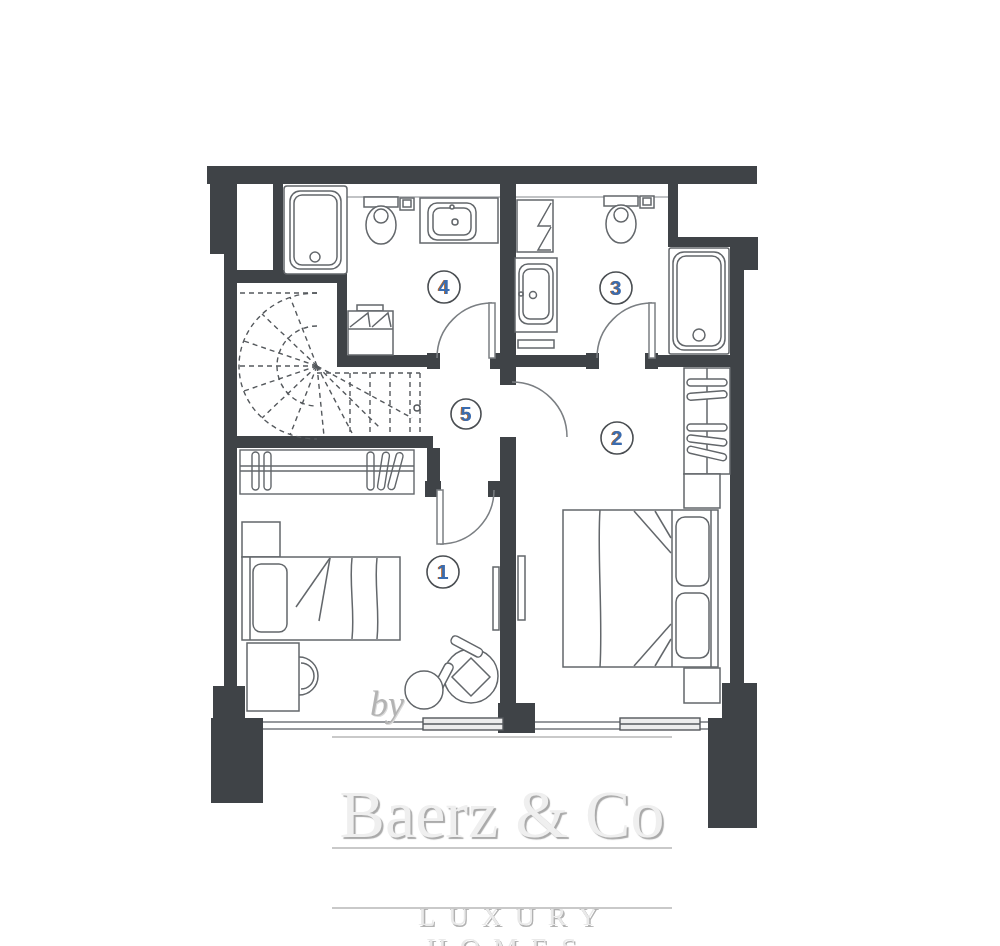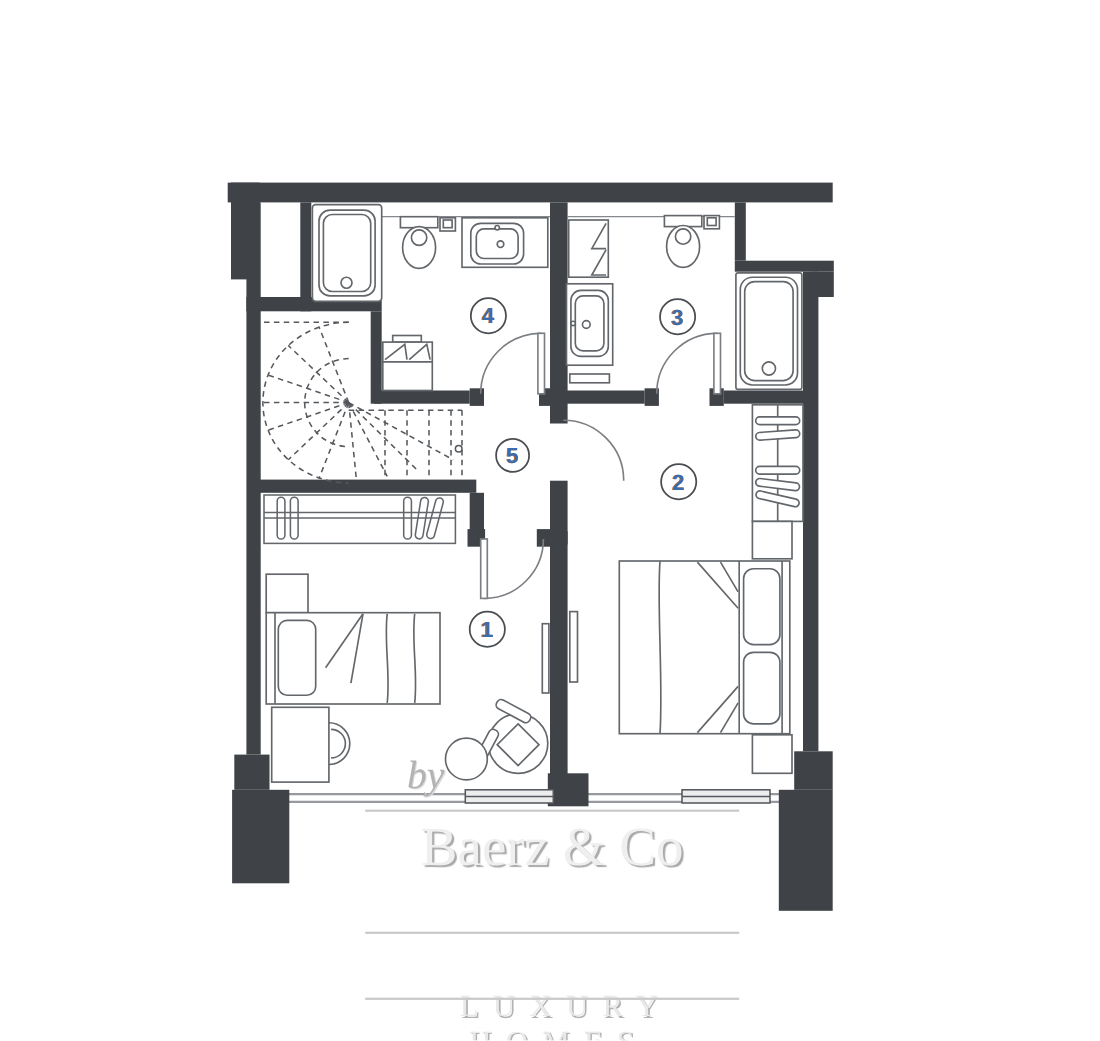--- a/index.html
+++ b/index.html
@@ -3,21 +3,21 @@
 <meta charset="utf-8">
 <style>
   html,body{margin:0;padding:0;background:#ffffff;}
   #stage{position:relative;width:1000px;height:946px;background:#ffffff;overflow:hidden;
          font-family:"Liberation Sans",sans-serif;}
   #plan-svg{position:absolute;left:0;top:0;z-index:2;}
   
   .wm{position:absolute;z-index:1;color:#ececec;font-family:"Liberation Serif",serif;}
   #wm-by{left:370px;top:683px;font-size:36px;font-style:italic;color:#b3b3b3;z-index:3;
          text-shadow:1px 1px 0 #dadada;}
-  #wm-brand{left:322px;top:744px;width:360px;text-align:center;font-size:50px;line-height:1;
+  #wm-brand{left:322px;top:780px;width:360px;text-align:center;font-size:68px;line-height:1;
             white-space:nowrap;color:#efefef;text-shadow:2px 2px 1px #a9a9a9;}
   .wm-rule{position:absolute;left:332px;width:340px;height:2px;background:#c9c9c9;z-index:1;}
   #wm-tagline{left:322px;top:900px;width:372px;text-align:center;font-size:28px;
               letter-spacing:13px;text-indent:13px;color:#e9e9e9;text-shadow:1.5px 1.5px 0 #b2b2b2;}
   
   .room-num{font-family:"Liberation Sans",sans-serif;font-size:20px;font-weight:bold;
             fill:#3a6cb0;text-anchor:middle;}
 </style>
 </head>
 <body>

